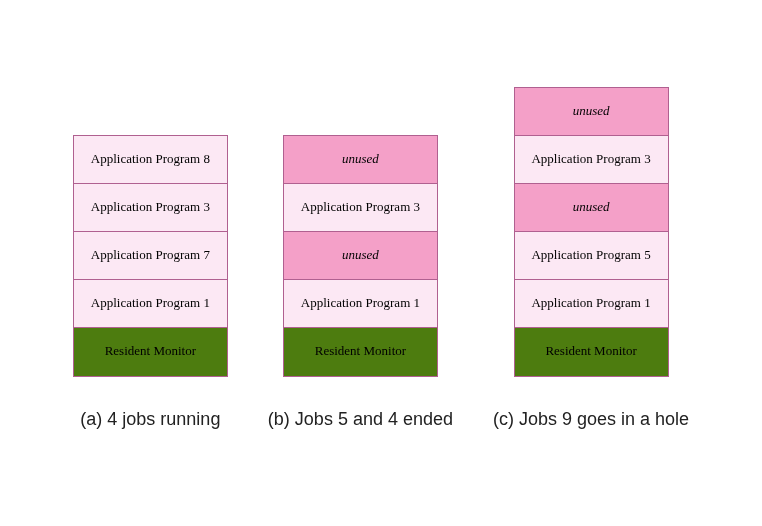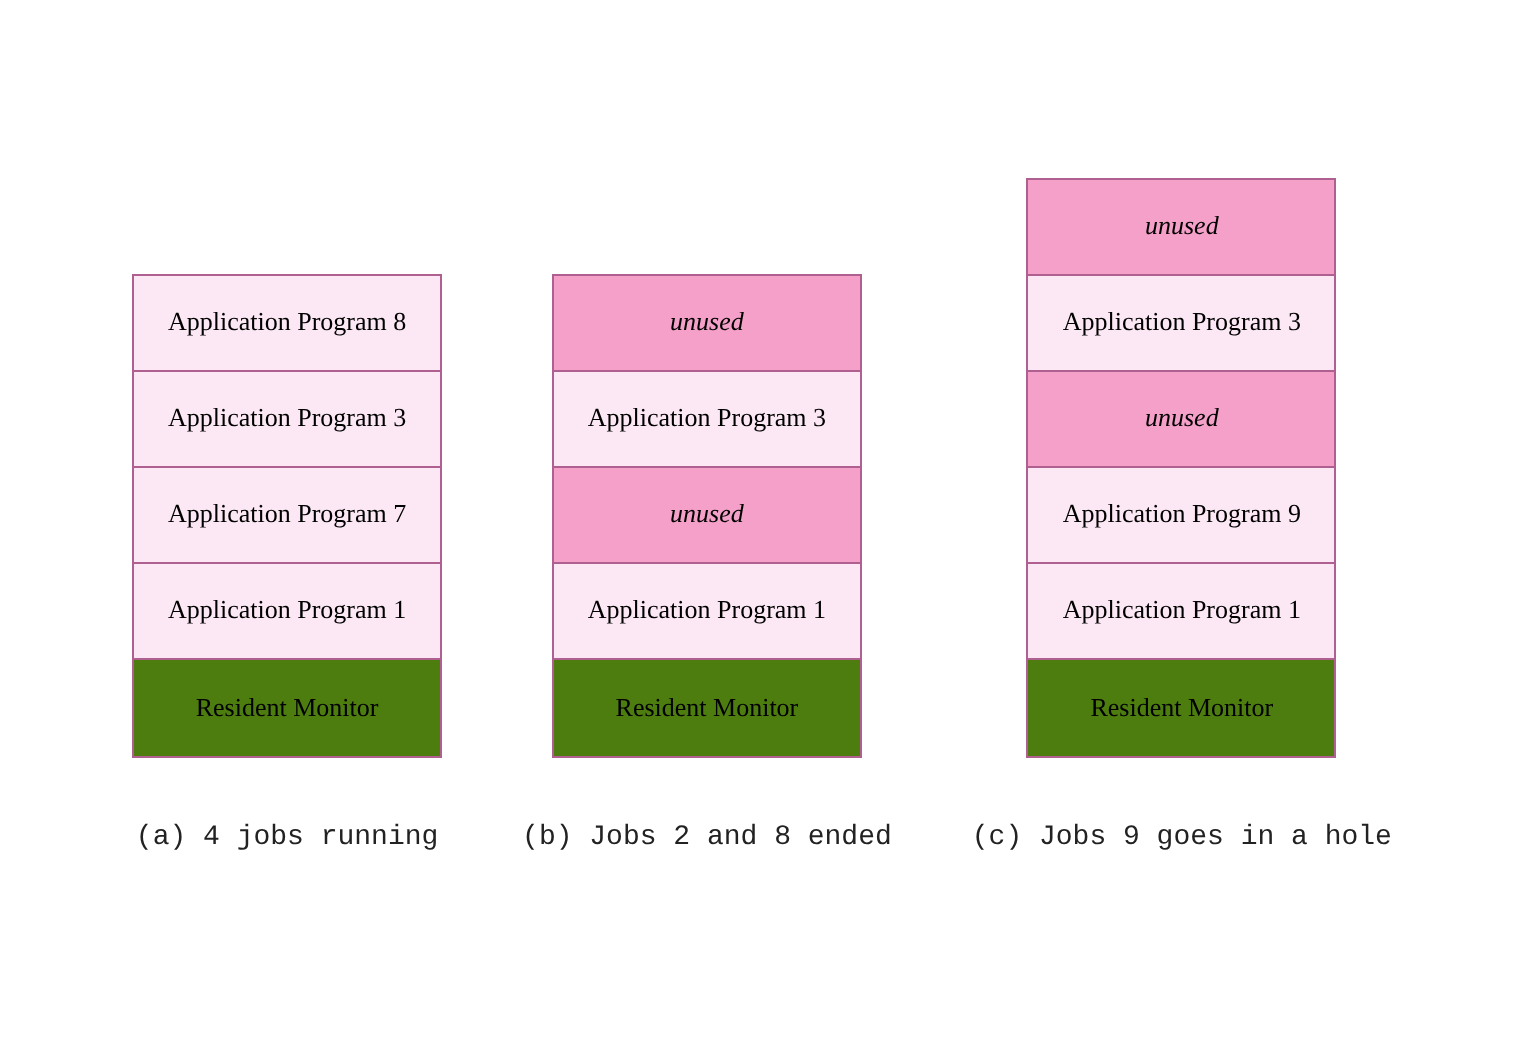--- a/index.html
+++ b/index.html
@@ -54,22 +54,22 @@
     }
     .cell-light {
       background-color: #fce8f4;
     }
     .cell-white {
       background-color: #4d7c0f;
     }
     .caption {
       margin-top: 16px;
       text-align: center;
-      font-size: 14px;
-      font-family: Liberation Mono, monospace;
+      font-size: 18px;
+      font-family: Liberation Sans, sans-serif;
       color: #222;
     }
   </style>
 </head>
 <body>
 
 <div class="diagrams-container">
 <div class="diagram">
       <div class="stack">
         <div class="cell cell-light">
@@ -101,35 +101,35 @@
         <div class="cell cell-pink">
           <span style="font-style: italic;">unused</span>
         </div>
         <div class="cell cell-light">
           <span>Application Program 1</span>
         </div>
         <div class="cell cell-white">
           <span>Resident Monitor</span>
         </div>
       </div>
-      <div class="caption">(b) Jobs 2 and 8 ended</div>
+      <div class="caption">(b) Jobs 5 and 4 ended</div>
     </div>
     <div class="diagram">
       <div class="stack">
         <div class="cell cell-pink">
           <span style="font-style: italic;">unused</span>
         </div>
         <div class="cell cell-light">
           <span>Application Program 3</span>
         </div>
         <div class="cell cell-pink">
           <span style="font-style: italic;">unused</span>
         </div>
         <div class="cell cell-light">
-          <span>Application Program 9</span>
+          <span>Application Program 5</span>
         </div>
         <div class="cell cell-light">
           <span>Application Program 1</span>
         </div>
         <div class="cell cell-white">
           <span>Resident Monitor</span>
         </div>
       </div>
       <div class="caption">(c) Jobs 9 goes in a hole</div>
     </div>

